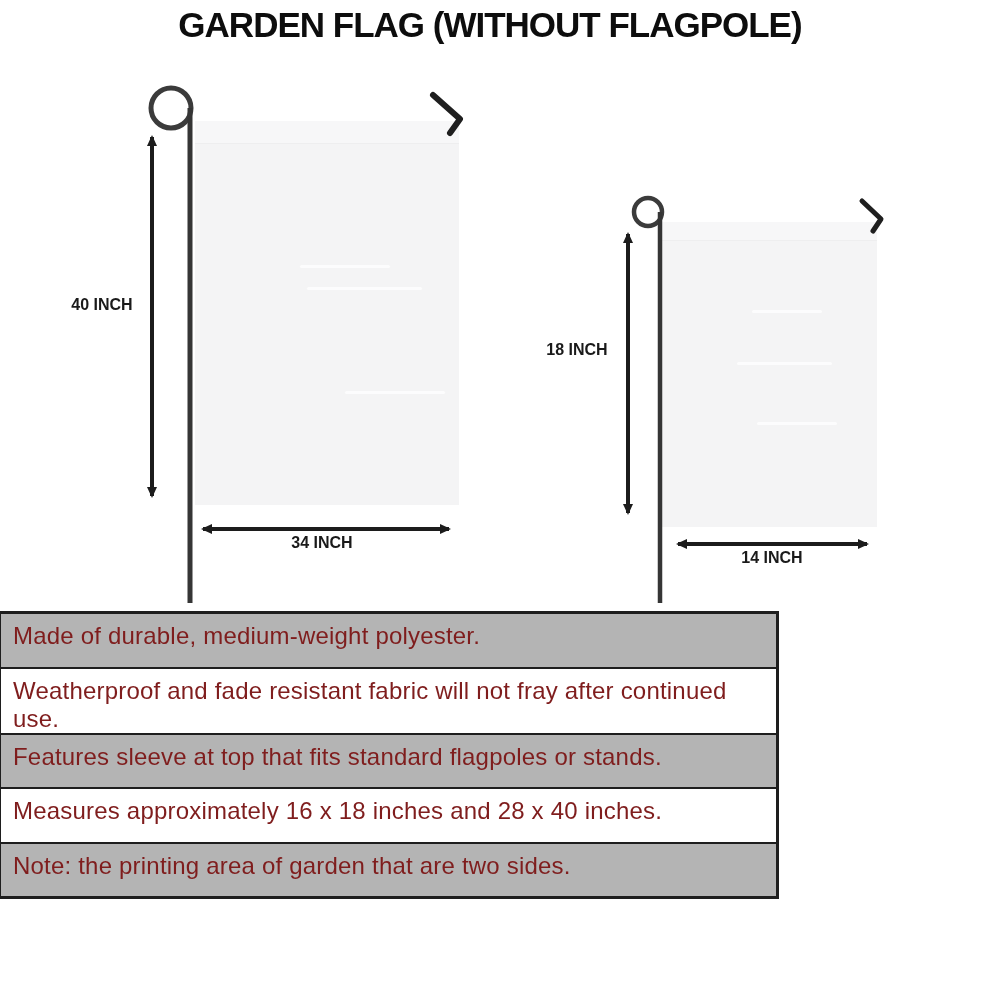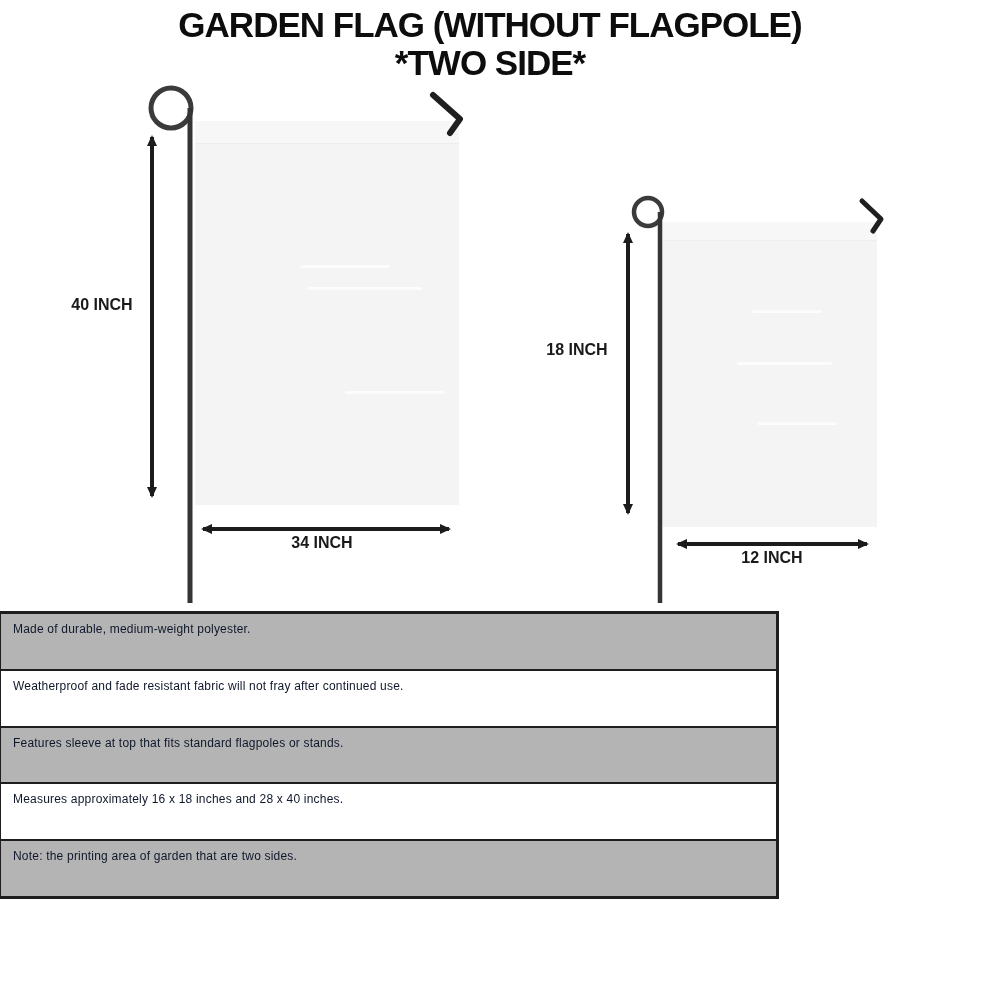--- a/index.html
+++ b/index.html
@@ -48,34 +48,33 @@
   .dim-12 { left:707px; top:549px; }
   
   .features {
     position:absolute; left:-2px; top:611px; width:781px; height:288px;
     border:3px solid #1e1e1e; box-sizing:border-box;
     display:flex; flex-direction:column;
   }
   .feature-row {
     flex:1; display:flex; align-items:flex-start;
     padding:8px 0 0 12px; box-sizing:border-box;
-    font-size:12px; color:#0f172a; letter-spacing:0.2px;
+    font-size:24px; color:#7f1d1d; letter-spacing:0.2px;
   }
   .feature-row + .feature-row { border-top:2px solid #1e1e1e; }
   .row-gray  { background:#b4b4b4; }
   .row-white { background:#ffffff; }
 </style>
 </head>
 <body>
 
 <div class="canvas">
 
   <div class="title-block">
     <div>GARDEN FLAG (WITHOUT FLAGPOLE)</div>
-    <div>*TWO SIDE*</div>
   </div>
 
   <div class="flag flag-large">
     <div class="flag-sleeve"></div>
     <div class="fold" style="left:105px; top:144px; width:90px;"></div>
     <div class="fold" style="left:112px; top:166px; width:115px;"></div>
     <div class="fold" style="left:150px; top:270px; width:100px;"></div>
   </div>
 
   <div class="flag flag-small">
@@ -108,21 +107,21 @@
 
     <line x1="152" y1="137" x2="152" y2="496" stroke="#1c1c1c" stroke-width="4" marker-start="url(#ah)" marker-end="url(#ah)"></line>
     <line x1="203" y1="529" x2="449" y2="529" stroke="#1c1c1c" stroke-width="4" marker-start="url(#ah)" marker-end="url(#ah)"></line>
     <line x1="628" y1="234" x2="628" y2="513" stroke="#1c1c1c" stroke-width="4" marker-start="url(#ah)" marker-end="url(#ah)"></line>
     <line x1="678" y1="544" x2="867" y2="544" stroke="#1c1c1c" stroke-width="4" marker-start="url(#ah)" marker-end="url(#ah)"></line>
   </svg>
 
   <div class="dim-label dim-40">40 INCH</div>
   <div class="dim-label dim-28">34 INCH</div>
   <div class="dim-label dim-18">18 INCH</div>
-  <div class="dim-label dim-12">12 INCH</div>
+  <div class="dim-label dim-12">14 INCH</div>
 
   <div class="features">
     <div class="feature-row row-gray">
       <span>Made of durable, medium-weight polyester.</span>
     </div>
     <div class="feature-row row-white">
       <span>Weatherproof and fade resistant fabric will not fray after continued use.</span>
     </div>
     <div class="feature-row row-gray">
       <span>Features sleeve at top that fits standard flagpoles or stands.</span>

